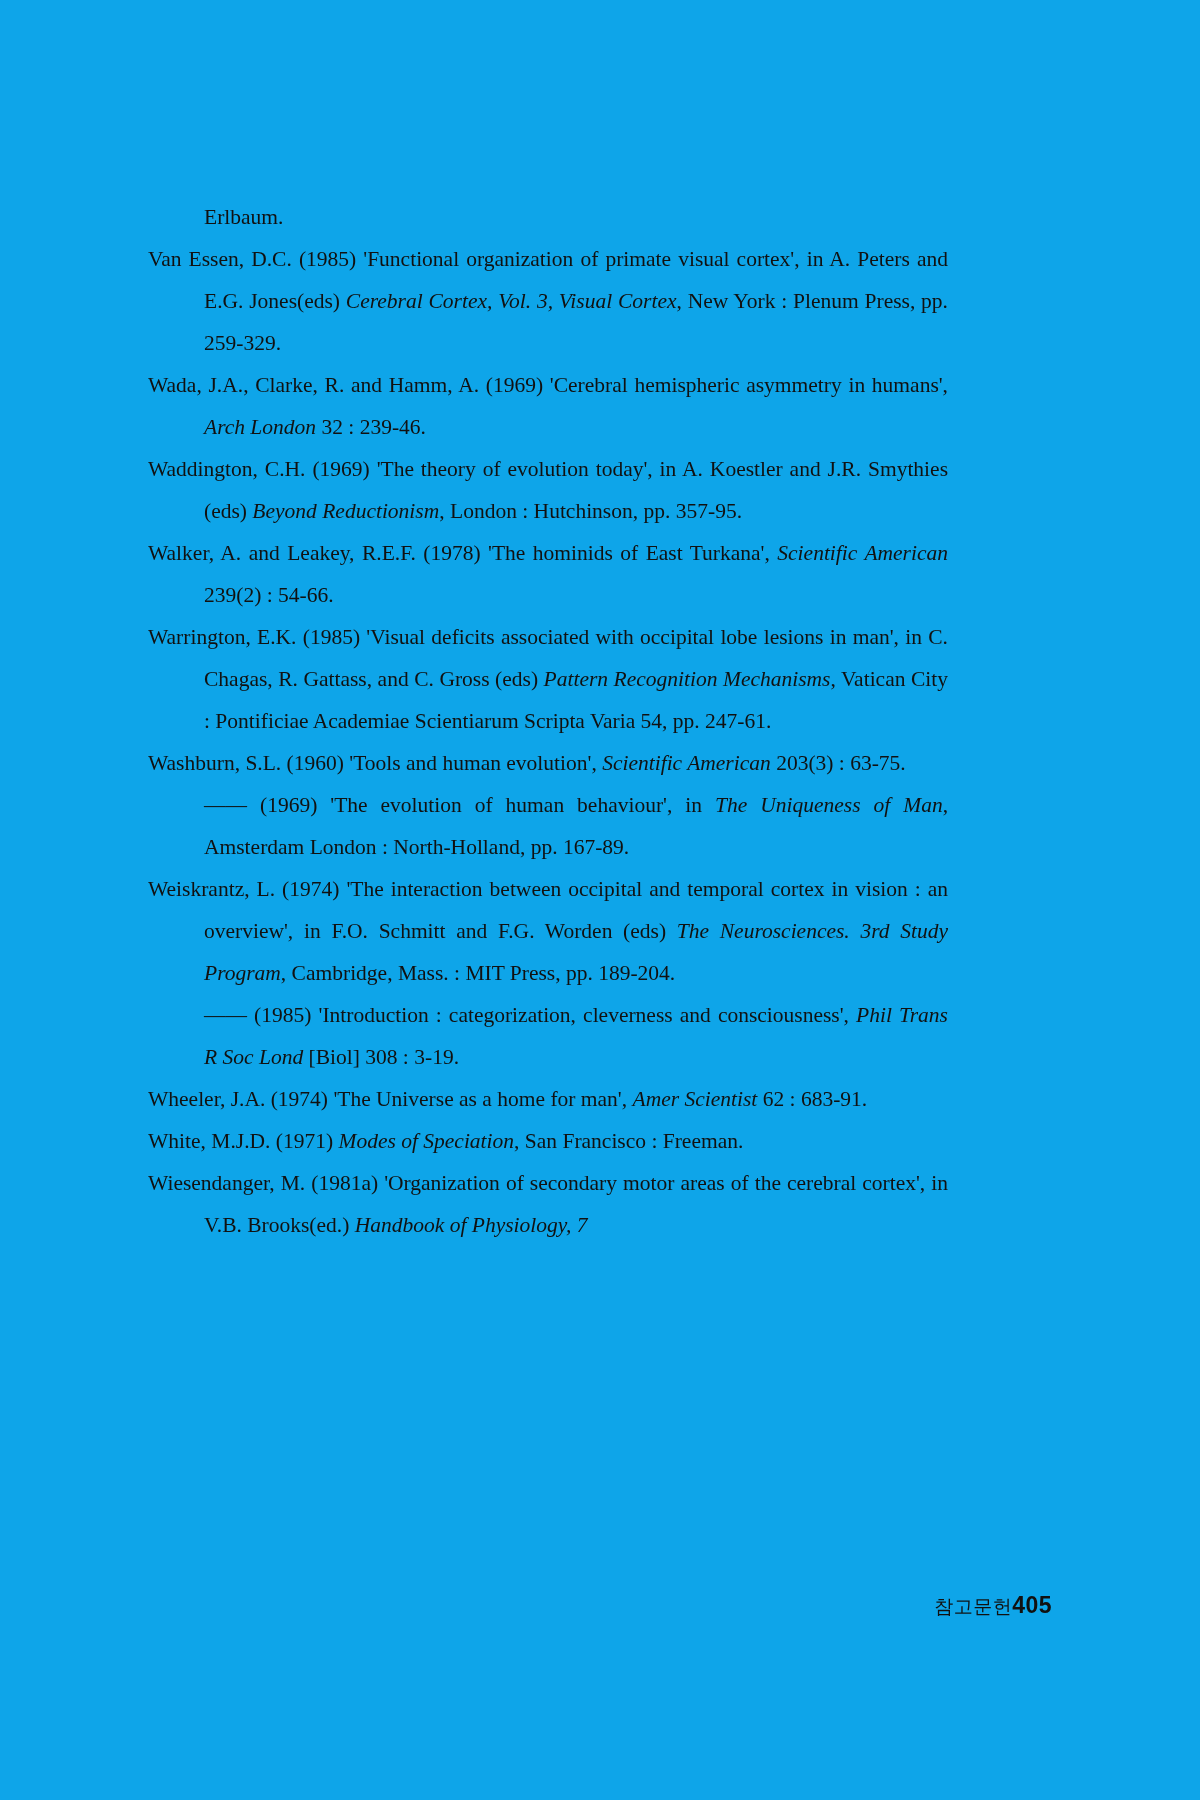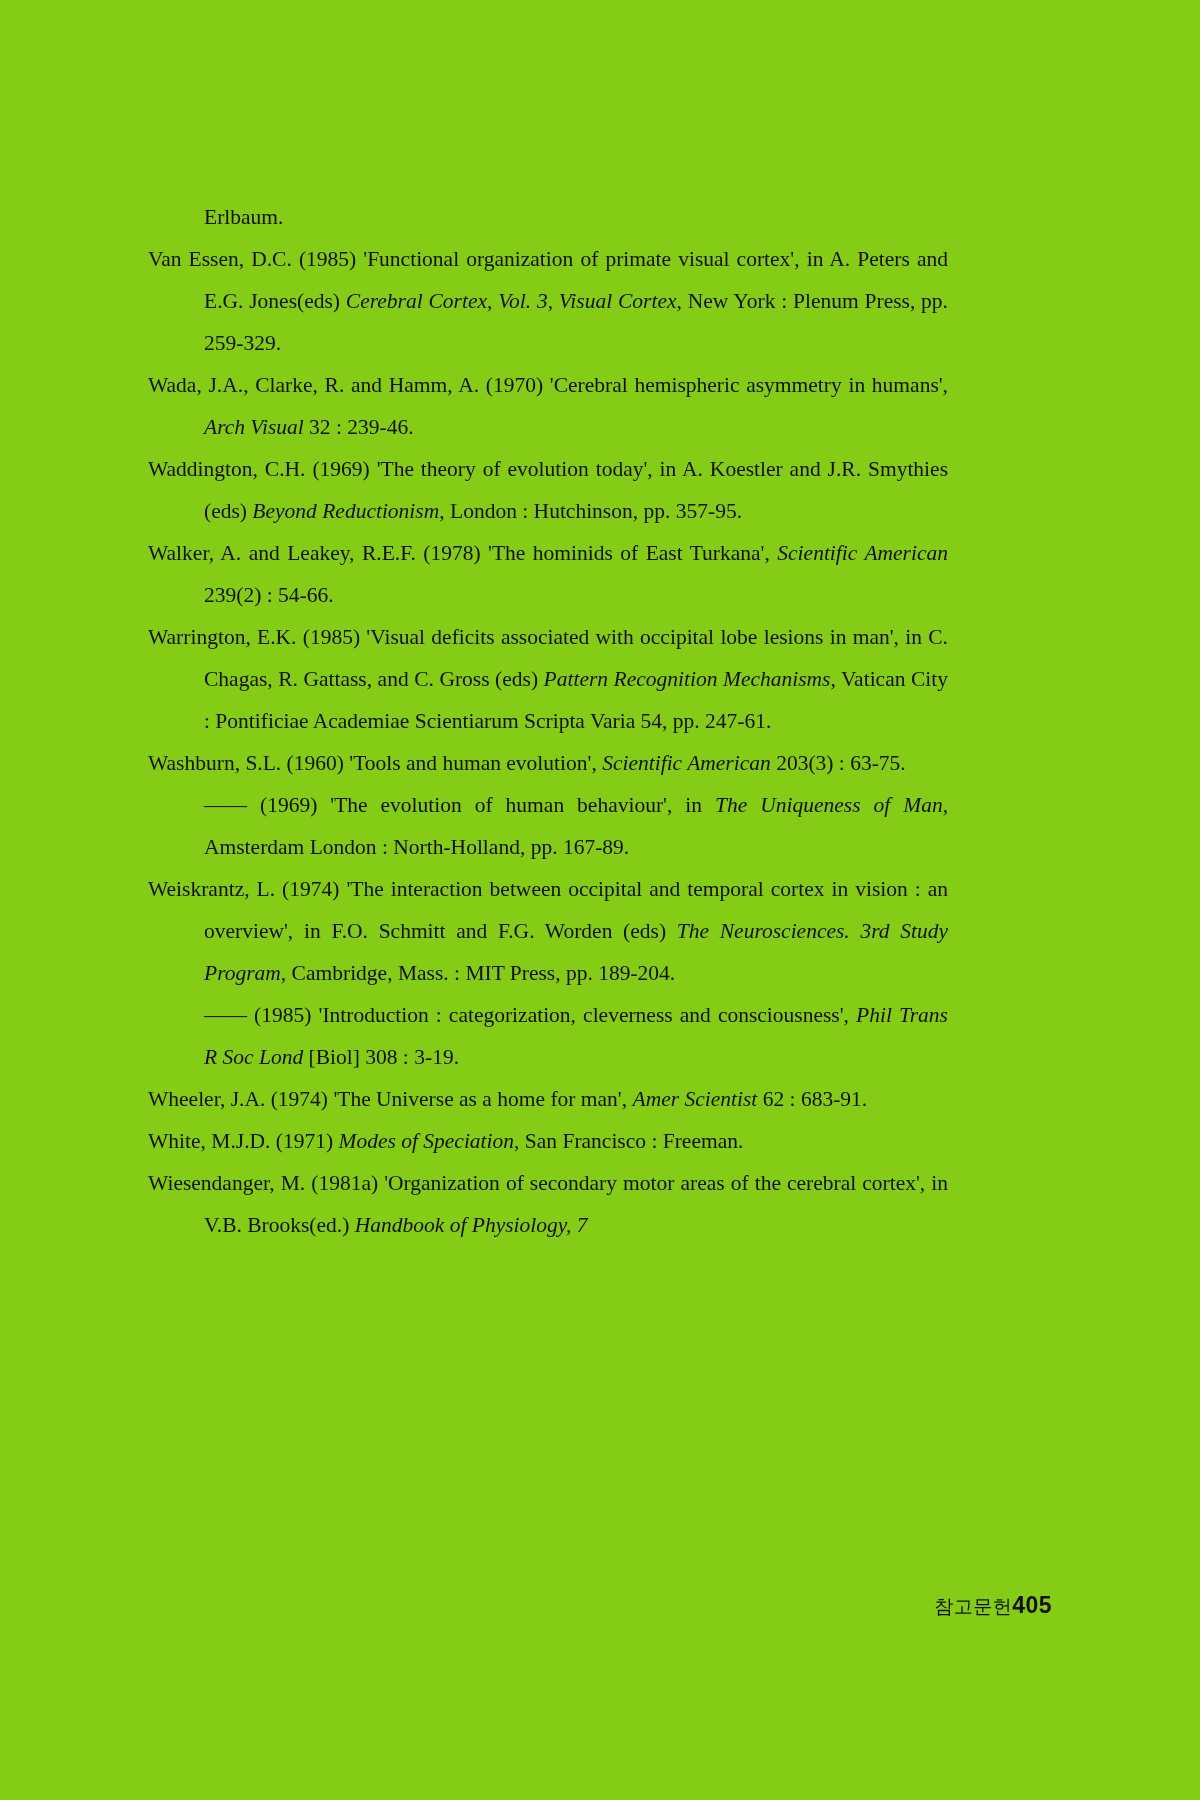--- a/index.html
+++ b/index.html
@@ -11,21 +11,21 @@
     height: 1800px;
     background: #ffffff;
     font-family: "Liberation Serif", serif;
     color: #111111;
   }
   .page {
     position: relative;
     width: 1200px;
     height: 1800px;
     box-sizing: border-box;
-    background: #84cc16;
+    background: #0ea5e9;
     overflow: hidden;
   }
   .content {
     position: absolute;
     left: 148px;
     top: 196px;
     width: 800px;
   }
   .entry {
     font-size: 21.5px;
@@ -73,21 +73,21 @@
   }
 </style>
 </head>
 <body>
 
 <div class="page">
 
   <div class="content" id="biblio">
       <p class="entry first"><span>Erlbaum.</span></p>
       <p class="entry hang"><span>Van Essen, D.C. (1985) 'Functional organization of primate visual cortex', in A. Peters and E.G. Jones(eds) </span><span class="it">Cerebral Cortex, Vol. 3, Visual Cortex</span><span>, New York : Plenum Press, pp. 259-329.</span></p>
-      <p class="entry hang"><span>Wada, J.A., Clarke, R. and Hamm, A. (1970) 'Cerebral hemispheric asymmetry in humans', </span><span class="it">Arch Visual</span><span> 32 : 239-46.</span></p>
+      <p class="entry hang"><span>Wada, J.A., Clarke, R. and Hamm, A. (1969) 'Cerebral hemispheric asymmetry in humans', </span><span class="it">Arch London</span><span> 32 : 239-46.</span></p>
       <p class="entry hang"><span>Waddington, C.H. (1969) 'The theory of evolution today', in A. Koestler and J.R. Smythies (eds) </span><span class="it">Beyond Reductionism</span><span>, London : Hutchinson, pp. 357-95.</span></p>
       <p class="entry hang"><span>Walker, A. and Leakey, R.E.F. (1978) 'The hominids of East Turkana', </span><span class="it">Scientific American</span><span> 239(2) : 54-66.</span></p>
       <p class="entry hang"><span>Warrington, E.K. (1985) 'Visual deficits associated with occipital lobe lesions in man', in C. Chagas, R. Gattass, and C. Gross (eds) </span><span class="it">Pattern Recognition Mechanisms</span><span>, Vatican City : Pontificiae Academiae Scientiarum Scripta Varia 54, pp. 247-61.</span></p>
       <p class="entry hang"><span>Washburn, S.L. (1960) 'Tools and human evolution', </span><span class="it">Scientific American</span><span> 203(3) : 63-75.</span></p>
       <p class="entry dashstart"><span>—— (1969) 'The evolution of human behaviour', in </span><span class="it">The Uniqueness of Man</span><span>, Amsterdam London : North-Holland, pp. 167-89.</span></p>
       <p class="entry hang"><span>Weiskrantz, L. (1974) 'The interaction between occipital and temporal cortex in vision : an overview', in F.O. Schmitt and F.G. Worden (eds) </span><span class="it">The Neurosciences. 3rd Study Program</span><span>, Cambridge, Mass. : MIT Press, pp. 189-204.</span></p>
       <p class="entry dashstart"><span>—— (1985) 'Introduction : categorization, cleverness and consciousness', </span><span class="it">Phil Trans R Soc Lond</span><span> [Biol] 308 : 3-19.</span></p>
       <p class="entry hang"><span>Wheeler, J.A. (1974) 'The Universe as a home for man', </span><span class="it">Amer Scientist</span><span> 62 : 683-91.</span></p>
       <p class="entry hang"><span>White, M.J.D. (1971) </span><span class="it">Modes of Speciation</span><span>, San Francisco : Freeman.</span></p>
       <p class="entry hang"><span>Wiesendanger, M. (1981a) 'Organization of secondary motor areas of the cerebral cortex', in V.B. Brooks(ed.) </span><span class="it">Handbook of Physiology, 7</span></p>

